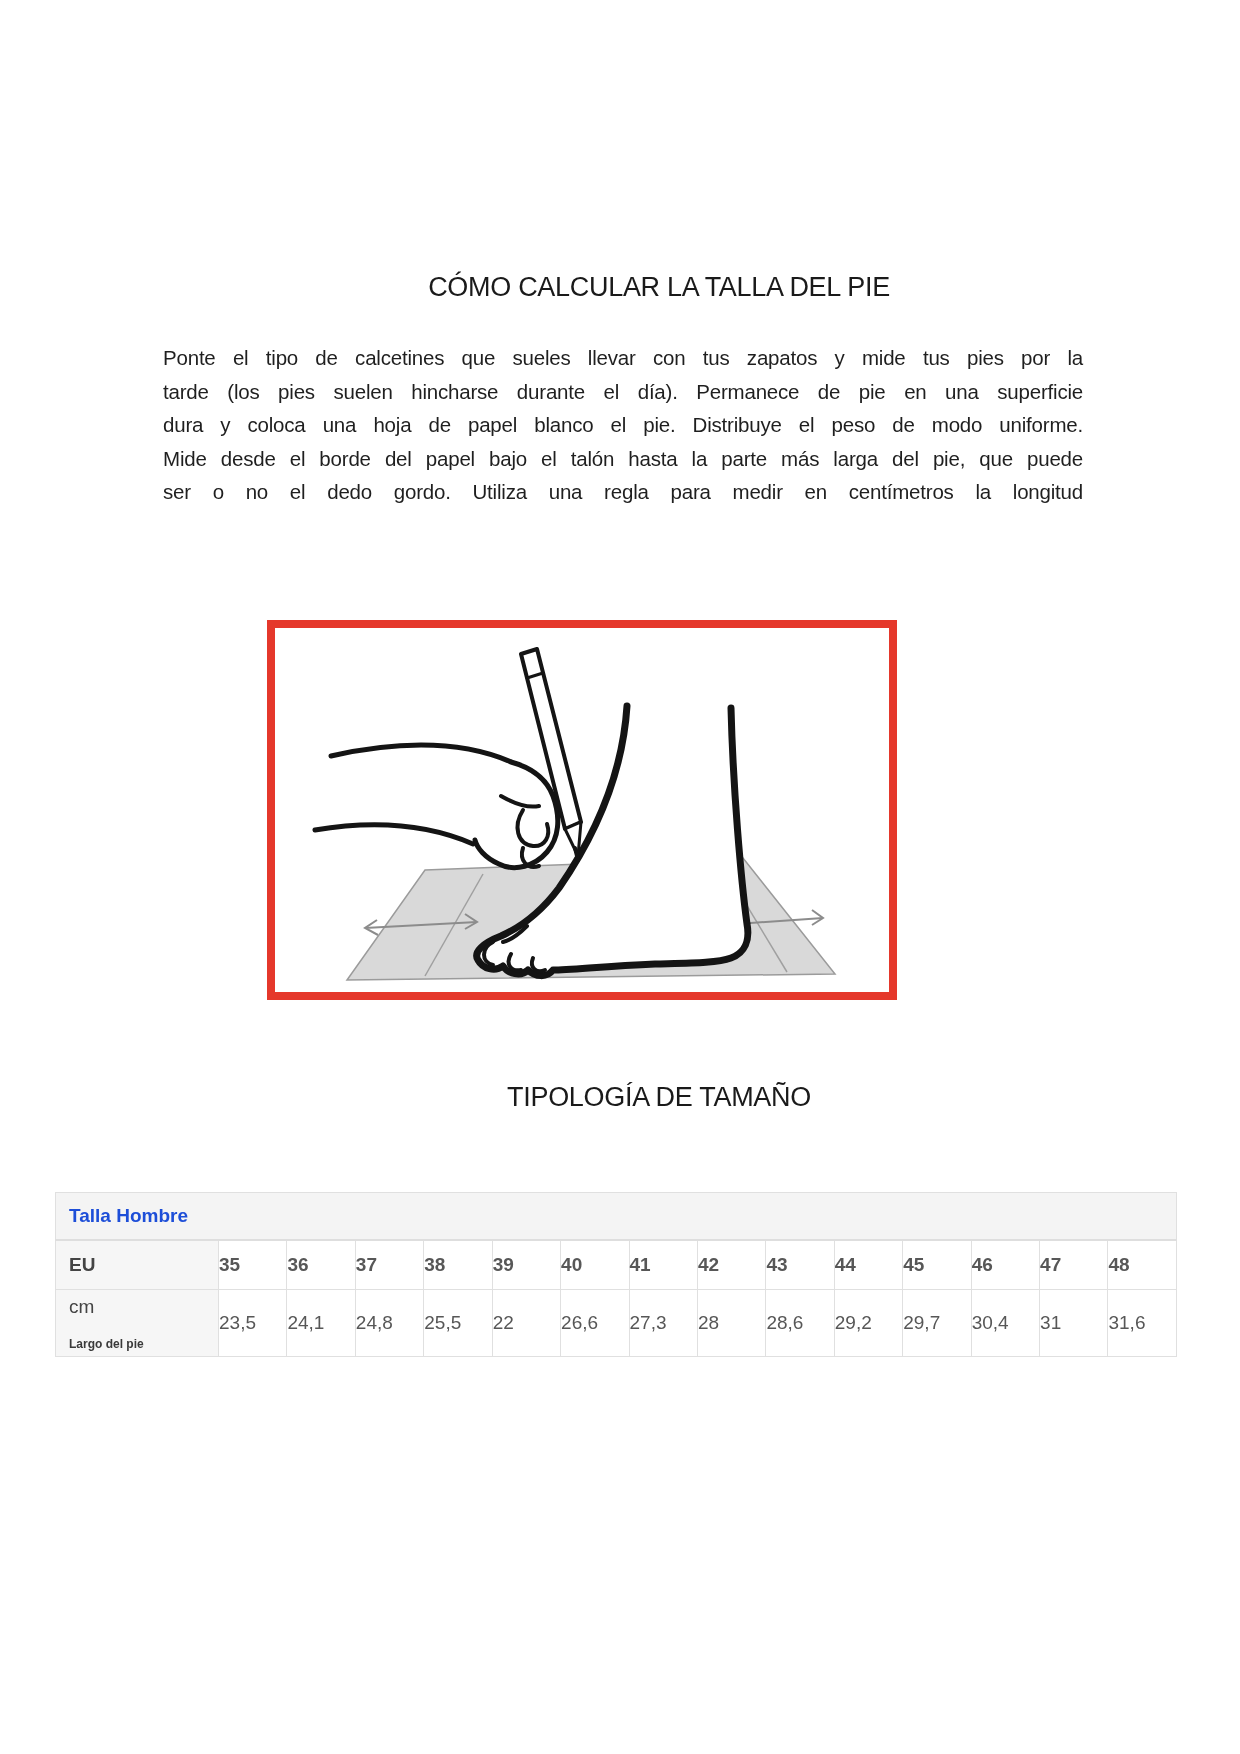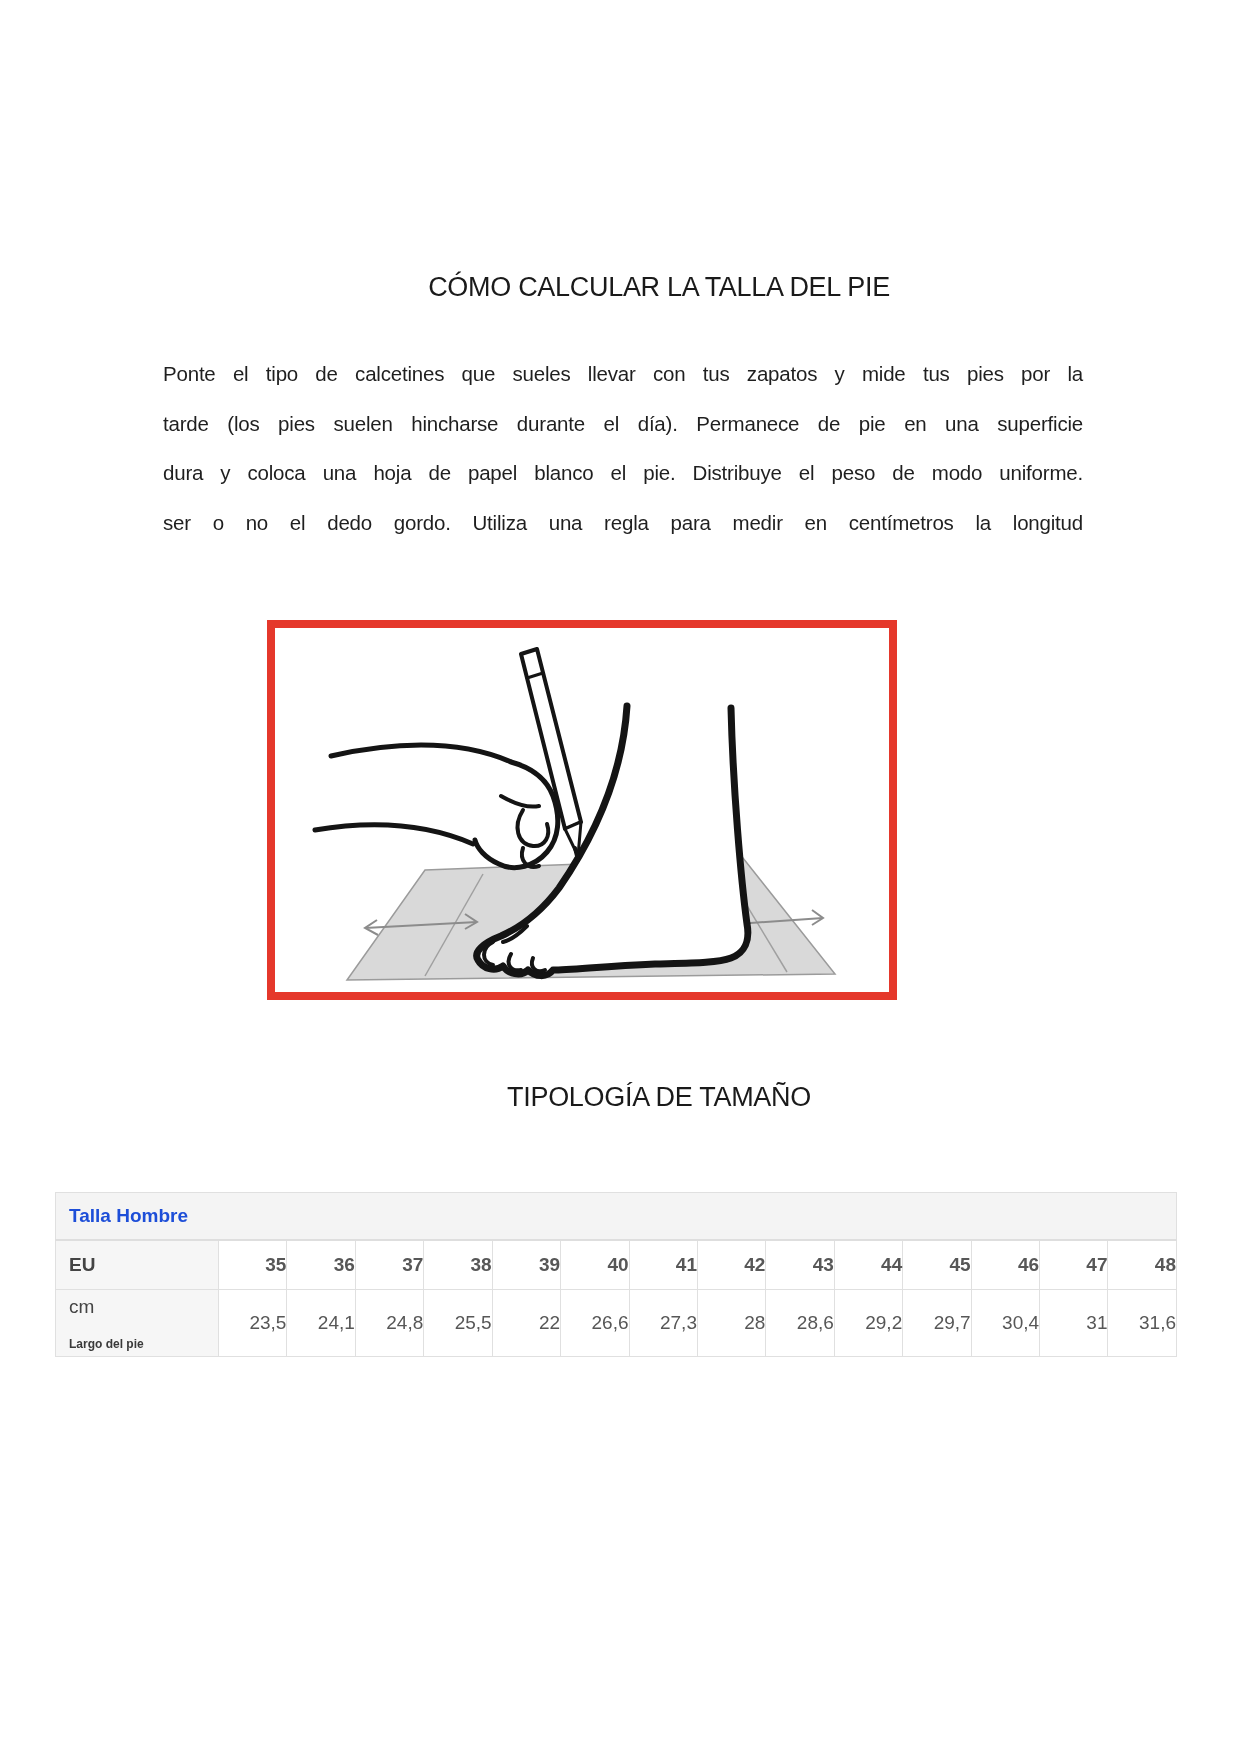--- a/index.html
+++ b/index.html
@@ -38,21 +38,20 @@
     top:341px; left:163px; width:920px;
     font-size:20.5px;
     line-height:33.5px;
     letter-spacing:-0.2px;
     color:#1f1f1f;
   }
   .p-line{
     text-align:justify;
     text-align-last:justify;
     white-space:normal;
-    margin-top:16px;
   }
   .p-line.last{
     text-align:left;
     text-align-last:left;
   }
   .illustration-frame{
     position:absolute;
     top:620px; left:267px;
     width:630px; height:380px;
     box-sizing:border-box;
@@ -90,21 +89,21 @@
     text-align:left;
     padding-left:13px;
     color:#444444;
     font-weight:normal;
   }
   .size-table .row-eu td, .size-table .row-eu th{ height:48px;font-weight:bold; }
   .size-table .row-uk td, .size-table .row-uk th{ height:46px; }
   .size-table .row-cm td, .size-table .row-cm th{ height:66px; }
   .size-table td{
     background:#ffffff;
-    text-align:right;
+    text-align:left;
     color:#575757;
   }
   .row-sublabel{
     font-size:12px;
     font-weight:bold;
     color:#3a3a3a;
     margin-top:19px;
   }
 </style>
 </head>
@@ -112,20 +111,21 @@
 
 <div class="page">
 
 
   <div class="section-heading heading-1">CÓMO CALCULAR LA TALLA DEL PIE</div>
 
   <div class="paragraph">
     <div class="p-line">Ponte el tipo de calcetines que sueles llevar con tus zapatos y mide tus pies por la</div>
     <div class="p-line">tarde (los pies suelen hincharse durante el día). Permanece de pie en una superficie</div>
     <div class="p-line">dura y coloca una hoja de papel blanco el pie. Distribuye el peso de modo uniforme.</div>
+    <div class="p-line">Mide desde el borde del papel bajo el talón hasta la parte más larga del pie, que puede</div>
     <div class="p-line">ser o no el dedo gordo. Utiliza una regla para medir en centímetros la longitud</div>
   </div>
 
   <div class="illustration-frame">
     <svg viewBox="0 0 614 364" xmlns="http://www.w3.org/2000/svg">
 
       <polygon points="150,242 468,230 560,346 72,352" fill="#d9d9d9" stroke="#9b9b9b" stroke-width="1.5"></polygon>
 
       <path d="M 208 246 L 150 348" stroke="#a0a0a0" stroke-width="1.5" fill="none"></path>
       <path d="M 448 238 L 512 344" stroke="#a0a0a0" stroke-width="1.5" fill="none"></path>

